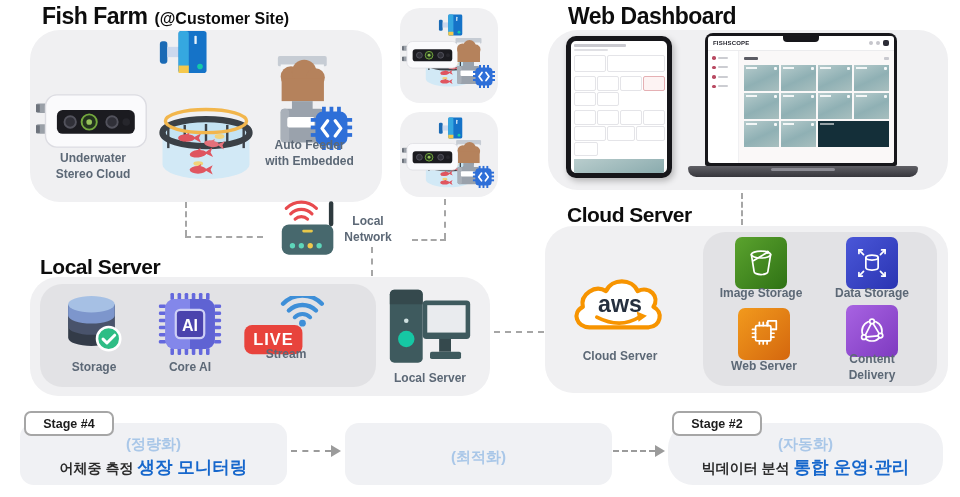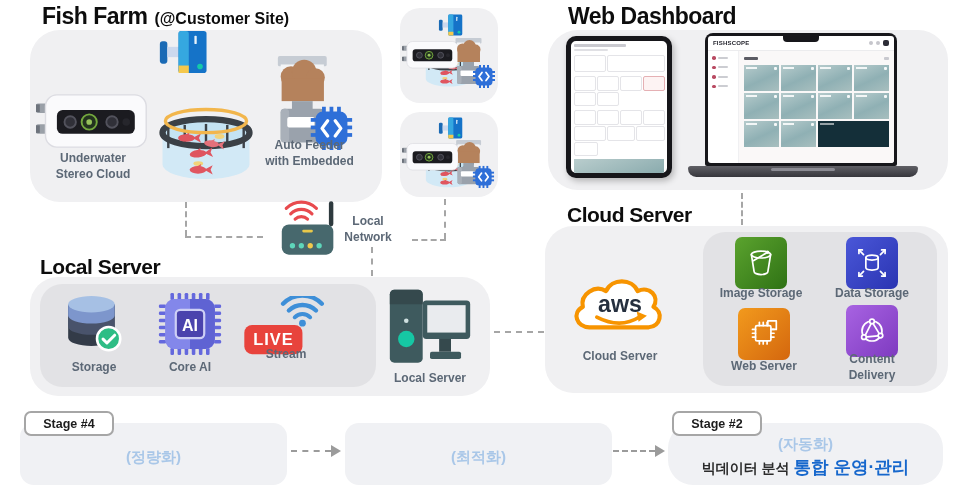--- a/index.html
+++ b/index.html
@@ -461,20 +461,24 @@
       <circle cx="15.5" cy="34" r="3" fill="#8a46cc"></circle>
       <circle cx="37" cy="32" r="3" fill="#8a46cc"></circle>
     </svg>
   </div>
   <div class="lbl" style="left:826px;top:352px;width:92px;">Content
 Delivery</div>
 
   <div class="stage-badge" style="left:24px;width:86px;">Stage #4</div>
   <div class="stage-box" style="left:20px;width:267px;">
     <div class="stage-cat">(정량화)</div>
+    <div class="stage-main">
+      <span class="stage-prefix">어체중 측정</span>
+      <span class="stage-hl">생장 모니터링</span>
+    </div>
   </div>
   <div class="arrow-line" style="left:291px;top:450px;width:40px;"></div>
   <div class="arrow-head" style="left:331px;top:445px;"></div>
 
   <div class="stage-box" style="left:345px;width:267px;">
     <div class="stage-cat">(최적화)</div>
   </div>
   <div class="arrow-line" style="left:613px;top:450px;width:42px;"></div>
   <div class="arrow-head" style="left:655px;top:445px;"></div>
 

